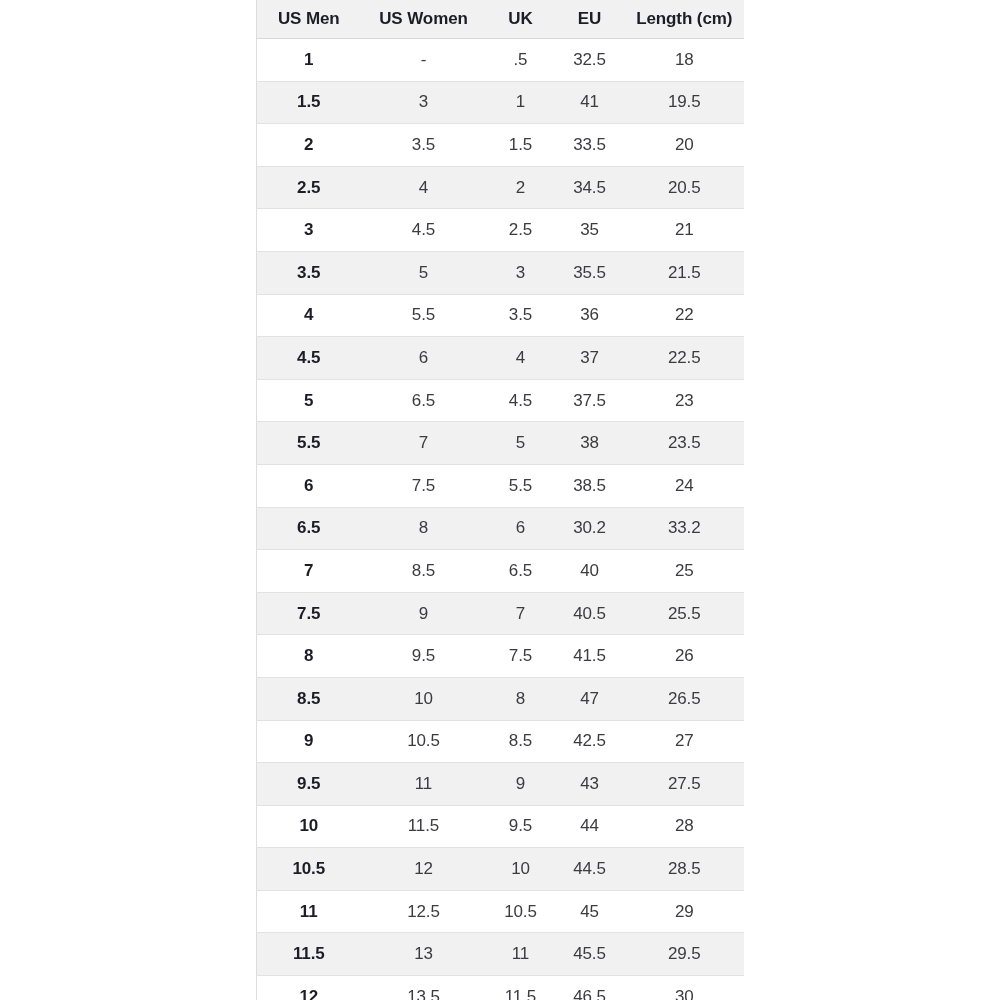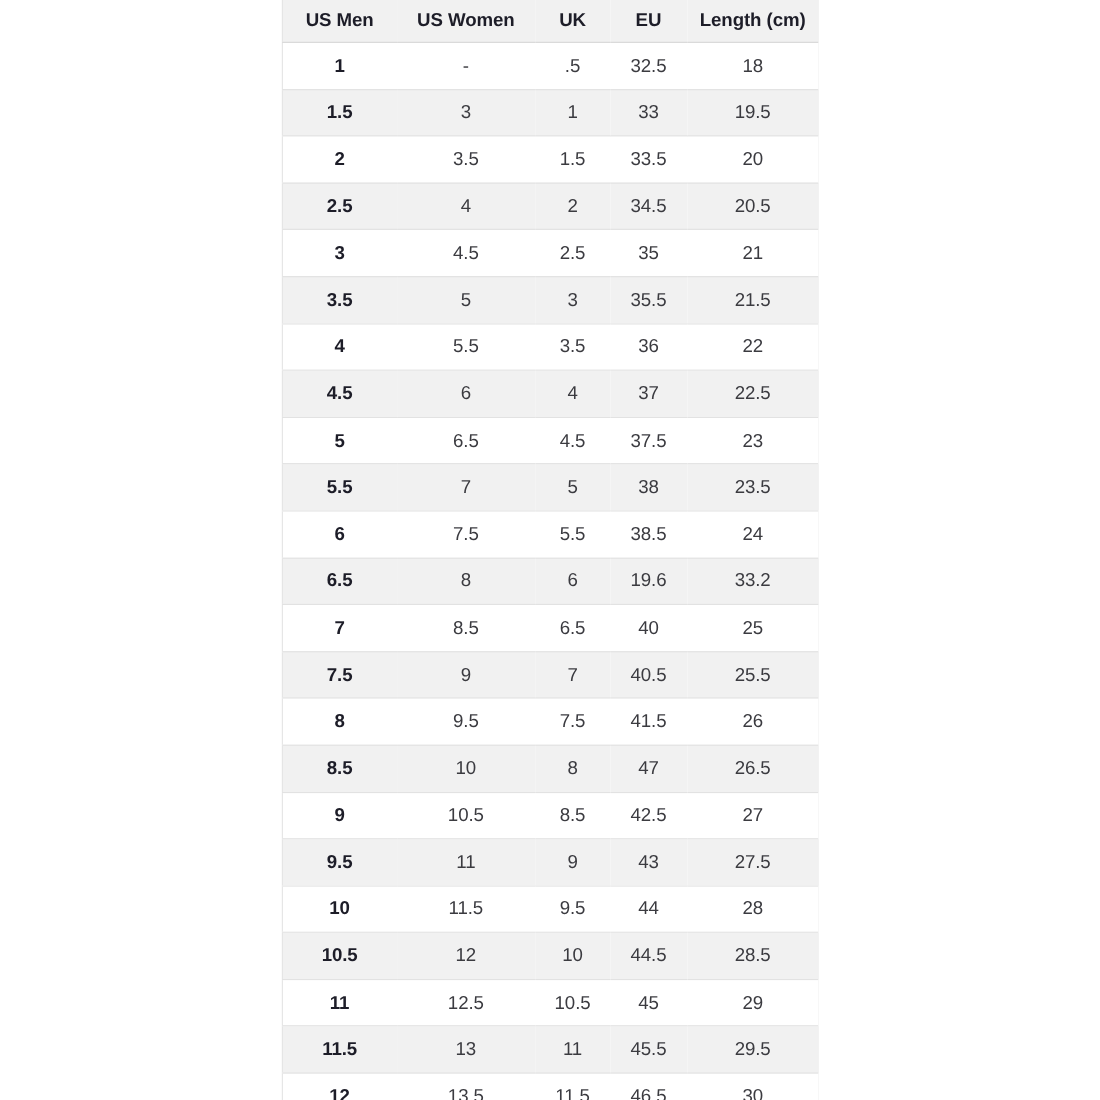--- a/index.html
+++ b/index.html
@@ -103,21 +103,21 @@
             <td class="col-usmen">1</td>
             <td class="col-uswomen">-</td>
             <td class="col-uk">.5</td>
             <td class="col-eu">32.5</td>
             <td class="col-length">18</td>
           </tr>
           <tr class="row-even">
             <td class="col-usmen">1.5</td>
             <td class="col-uswomen">3</td>
             <td class="col-uk">1</td>
-            <td class="col-eu">33</td>
+            <td class="col-eu">41</td>
             <td class="col-length">19.5</td>
           </tr>
           <tr class="row-odd">
             <td class="col-usmen">2</td>
             <td class="col-uswomen">3.5</td>
             <td class="col-uk">1.5</td>
             <td class="col-eu">33.5</td>
             <td class="col-length">20</td>
           </tr>
           <tr class="row-even">
@@ -173,21 +173,21 @@
             <td class="col-usmen">6</td>
             <td class="col-uswomen">7.5</td>
             <td class="col-uk">5.5</td>
             <td class="col-eu">38.5</td>
             <td class="col-length">24</td>
           </tr>
           <tr class="row-even">
             <td class="col-usmen">6.5</td>
             <td class="col-uswomen">8</td>
             <td class="col-uk">6</td>
-            <td class="col-eu">19.6</td>
+            <td class="col-eu">30.2</td>
             <td class="col-length">33.2</td>
           </tr>
           <tr class="row-odd">
             <td class="col-usmen">7</td>
             <td class="col-uswomen">8.5</td>
             <td class="col-uk">6.5</td>
             <td class="col-eu">40</td>
             <td class="col-length">25</td>
           </tr>
           <tr class="row-even">

